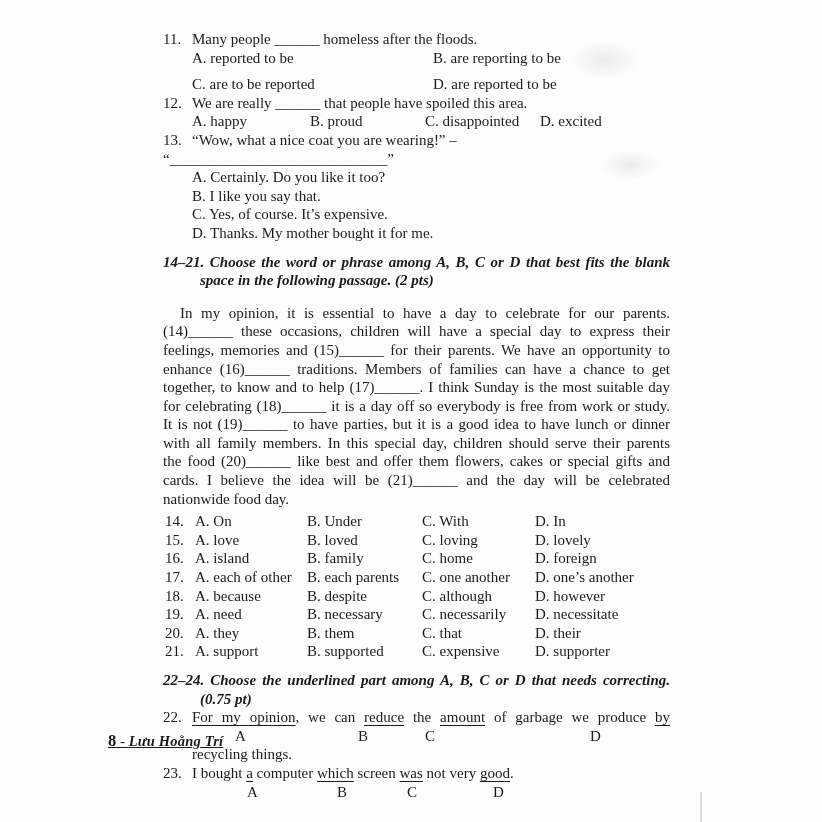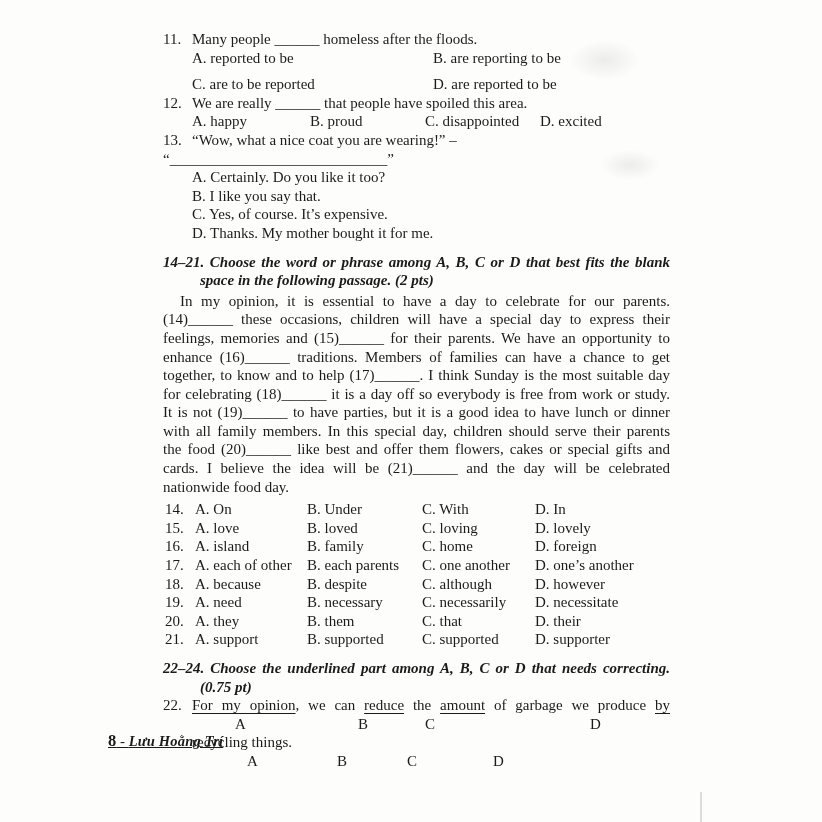--- a/index.html
+++ b/index.html
@@ -11,21 +11,21 @@
   }
   .content{position:absolute;left:163px;top:30px;width:507px;}
   .qnum{display:inline-block;width:29px;}
   .q-stem{white-space:normal;}
   .just-line{text-align:justify;text-align-last:justify;}
   .opt-grid2{display:grid;grid-template-columns:233px auto;padding-left:29px;gap:8px;}
   .opt-grid4{display:grid;grid-template-columns:118px 115px 115px auto;padding-left:29px;}
   .opt-line{padding-left:29px;}
   .sec-head{font-weight:bold;font-style:italic;margin-top:10px;}
   .sec-head .head2{padding-left:37px;}
-  .passage{margin-top:2px;}
+  .passage{margin-top:14px;}
   .p-line{text-align:justify;text-align-last:justify;}
   .p-line.indent{text-indent:17px;}
   .p-line.last{text-align-last:left;}
   .mc-table{margin-top:4px;}
   .mcrow{display:grid;grid-template-columns:30px 112px 115px 113px auto;padding-left:2px;}
   .u{text-decoration:underline;text-underline-offset:3px;text-decoration-thickness:1px;}
   .letters{position:relative;height:18.6px;}
   .letters span{position:absolute;top:0;}
   .cont-line{padding-left:29px;}
   .footer{position:absolute;left:108px;top:732px;font-size:15px;text-decoration:underline;}
@@ -133,21 +133,21 @@
       <span>20.</span>
         <span>A. they</span>
         <span>B. them</span>
         <span>C. that</span>
         <span>D. their</span>
     </div>
     <div class="mcrow">
       <span>21.</span>
         <span>A. support</span>
         <span>B. supported</span>
-        <span>C. supported</span>
+        <span>C. expensive</span>
         <span>D. supporter</span>
     </div>
   </div>
 
   <div class="sec-head">
     <div class="just-line">22–24. Choose the underlined part among A, B, C or D that needs correcting.</div>
     <div class="head2">(0.75 pt)</div>
   </div>
 
   <div>
@@ -155,20 +155,21 @@
     <div class="letters">
       <span style="left:72px">A</span>
       <span style="left:195px">B</span>
       <span style="left:262px">C</span>
       <span style="left:427px">D</span>
     </div>
     <div class="cont-line">recycling things.</div>
   </div>
 
   <div>
+    <div class="q-stem"><span class="qnum">23.</span><span>I bought </span><span class="u">a</span><span> computer </span><span class="u">which</span><span> screen </span><span class="u">was</span><span> not very </span><span class="u">good</span><span>.</span></div>
     <div class="letters">
       <span style="left:84px">A</span>
       <span style="left:174px">B</span>
       <span style="left:244px">C</span>
       <span style="left:330px">D</span>
     </div>
   </div>
 
 </div>
 

